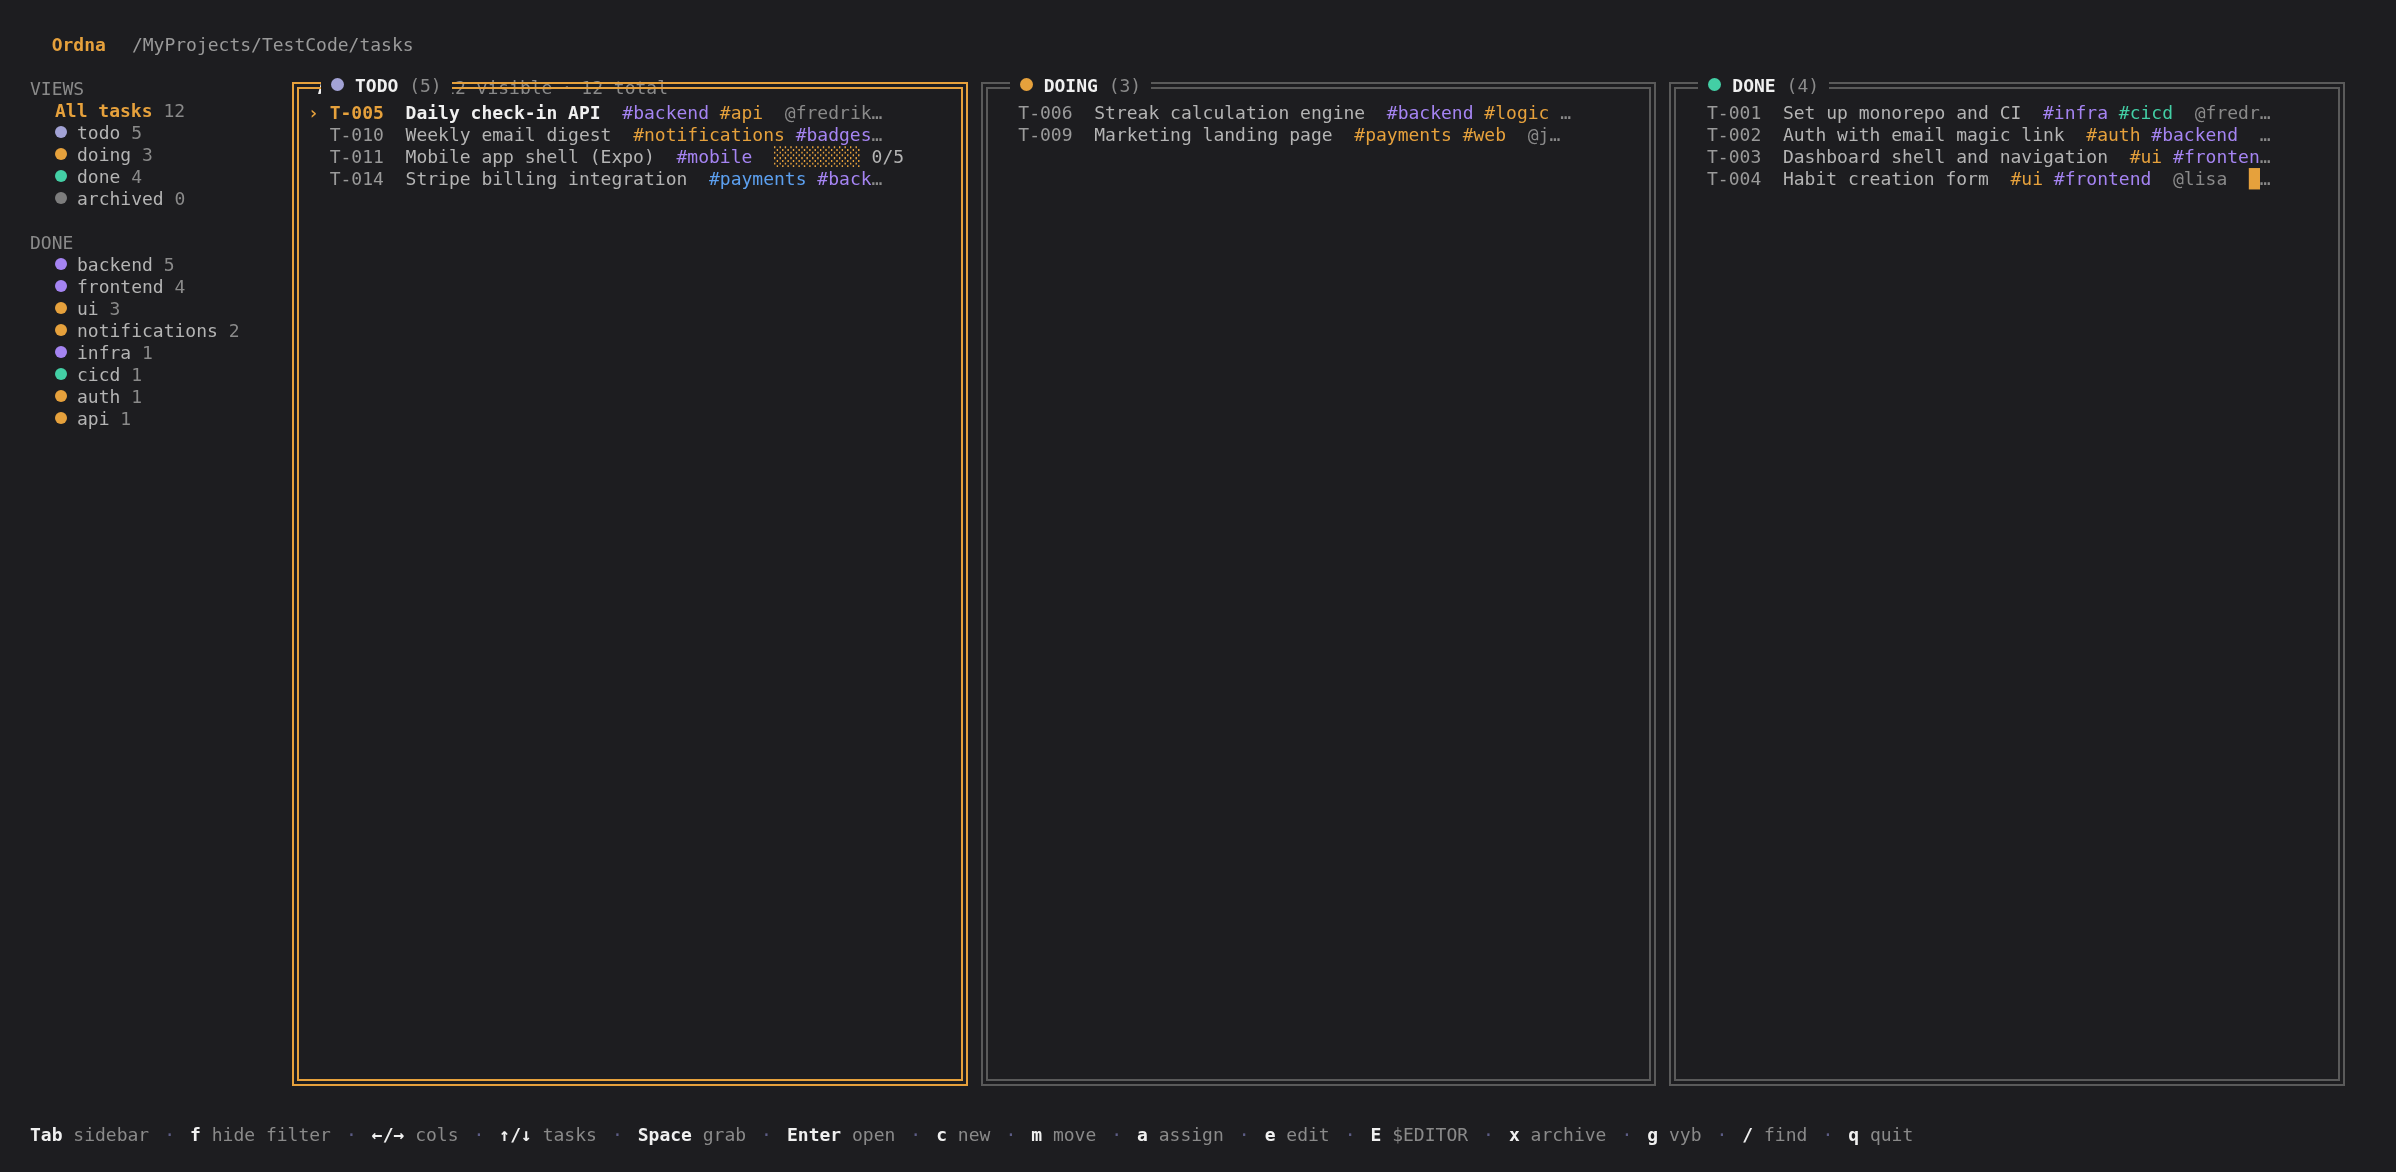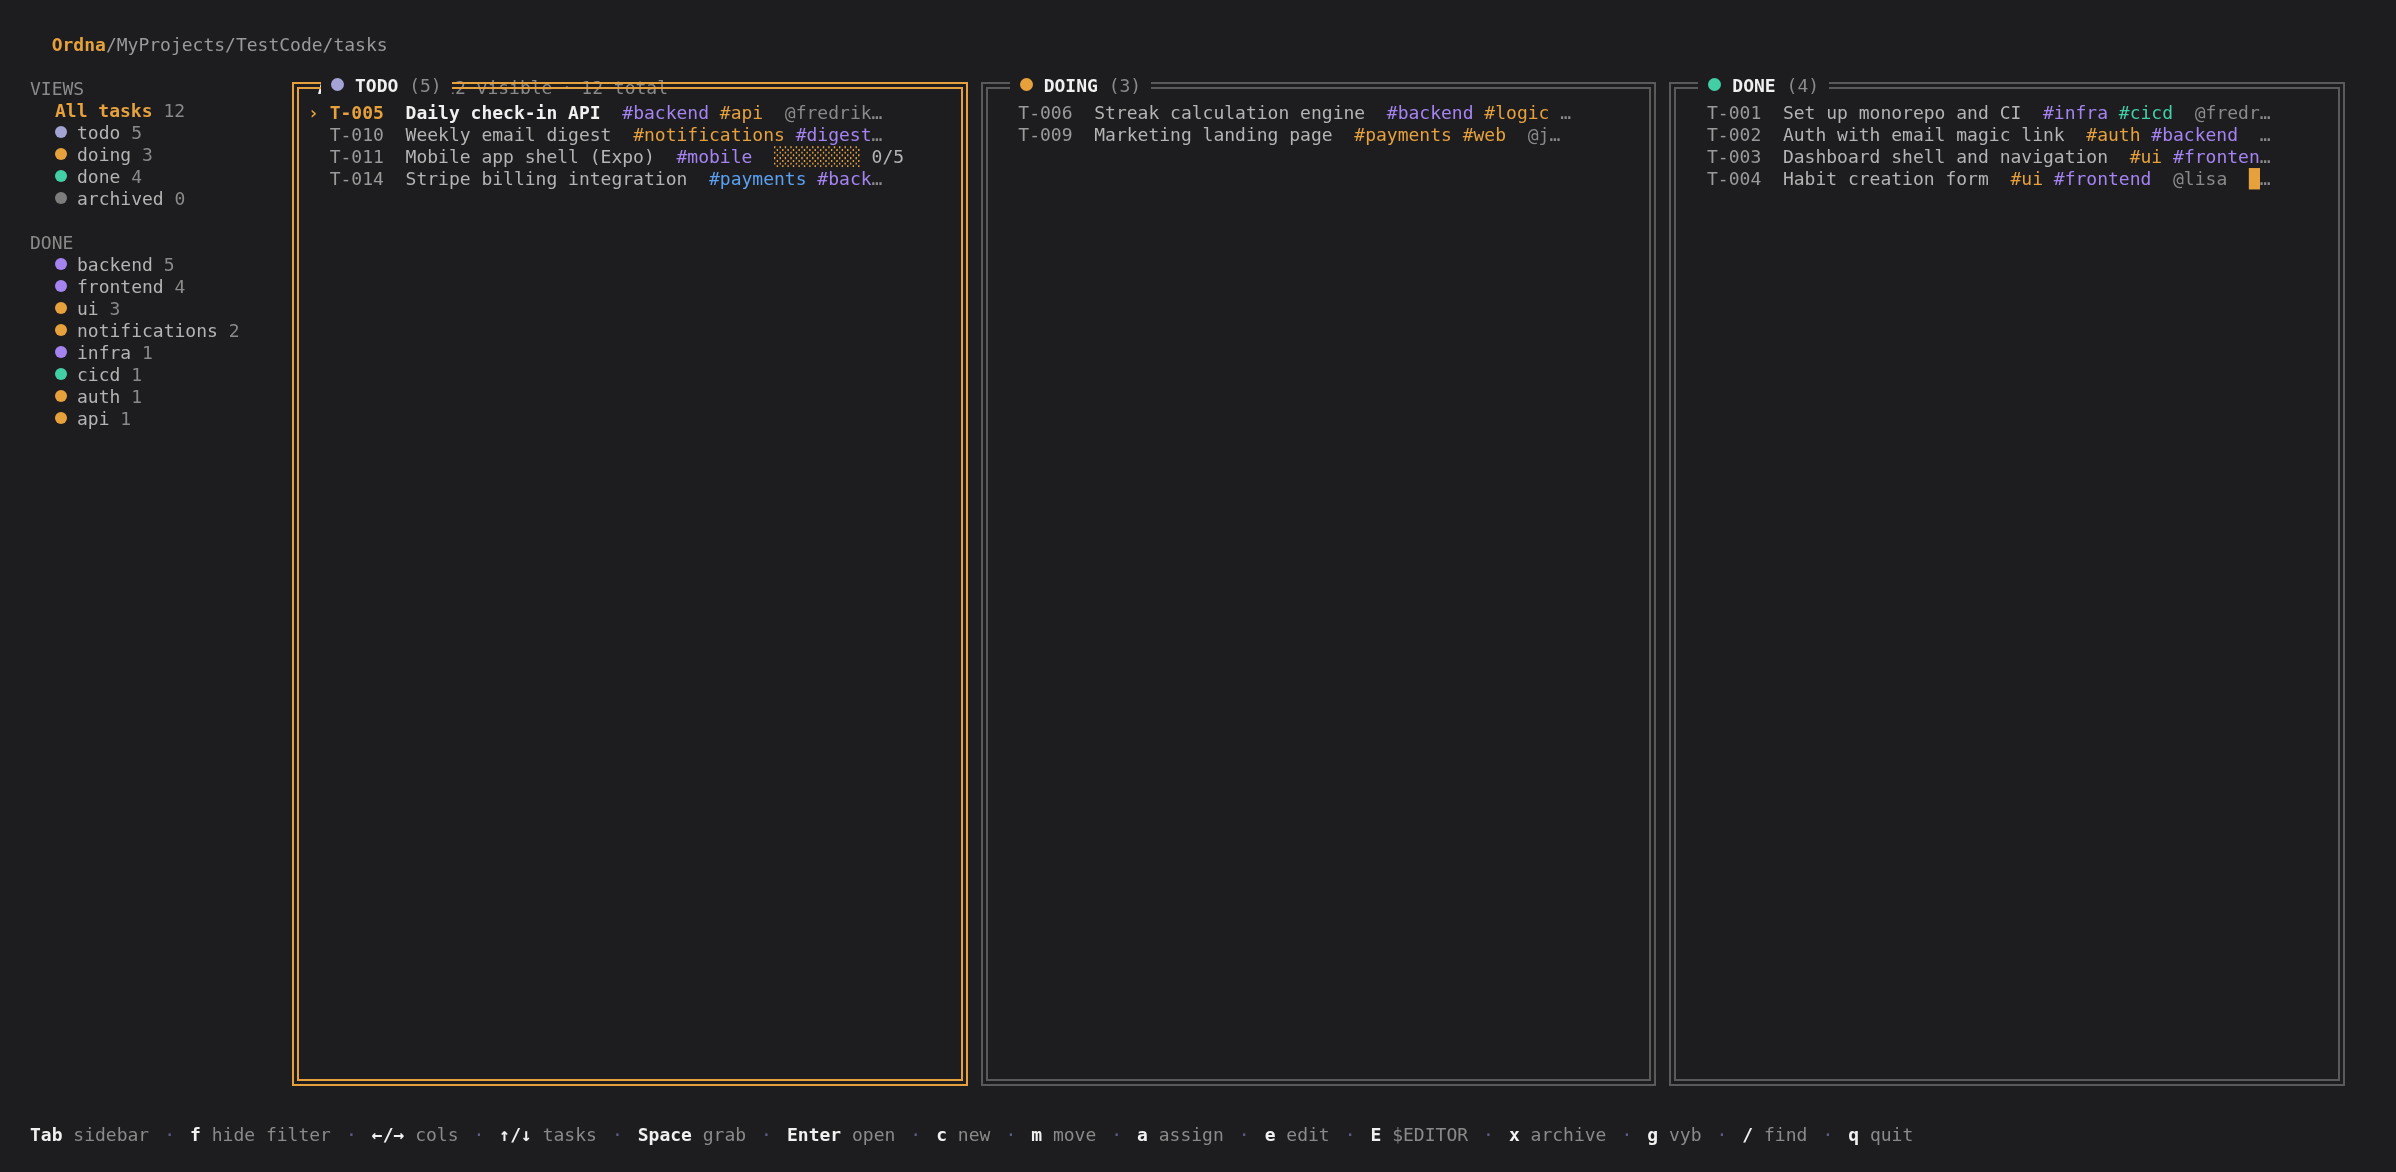--- a/index.html
+++ b/index.html
@@ -9,21 +9,21 @@
   }
   *{box-sizing:border-box}
   html,body{margin:0;padding:0}
   body{
     width:2396px;height:1172px;background:var(--bg);
     font-family:"DejaVu Sans Mono",monospace;font-size:18px;line-height:22px;
     color:var(--fg);position:relative;overflow:hidden;
   }
   .topbar{position:absolute;left:30px;top:12px;white-space:pre}
   .brand{color:var(--amber);font-weight:bold}
-  .path{color:var(--idgray);}
+  .path{color:var(--idgray);margin-left:26px}
 
   .sidebar{position:absolute;left:30px;top:78px;width:255px}
   .side-section{margin-bottom:22px}
   .side-title{color:var(--dim);font-weight:normal;height:22px}
   .side-item{height:22px;padding-left:25px;white-space:pre}
   .side-item .dot{margin-right:10px}
   .side-label{color:var(--fg)}
   .side-item.sel .side-label{color:var(--amber);font-weight:bold}
   .side-count{color:var(--dim)}
 
@@ -96,21 +96,21 @@
 
 <div class="view-header">
   <span class="vh-title">All tasks</span><span class="vh-sep">·</span><span class="vh-dim">12 visible</span><span class="vh-sep">·</span><span class="vh-dim">12 total</span>
 </div>
 
 <div class="board">
     <div class="column active">
       <div class="col-header"><span class="dot dot-lavender"></span><span class="col-title">TODO</span><span class="col-count"> (5)</span></div>
       <div class="col-body">
         <div class="task sel"><span class="arrow">› </span><span class="tid">T-005</span><span class="ttitle">  Daily check-in API  </span><span class="m-purple">#backend</span><span class="m-amber"> #api</span><span class="m-dim">  @fredrik…</span></div>
-        <div class="task"><span class="arrow">  </span><span class="tid">T-010</span><span class="ttitle">  Weekly email digest  </span><span class="m-amber">#notifications</span><span class="m-purple"> #digest</span><span class="m-dim">…</span></div>
+        <div class="task"><span class="arrow">  </span><span class="tid">T-010</span><span class="ttitle">  Weekly email digest  </span><span class="m-amber">#notifications</span><span class="m-purple"> #badges</span><span class="m-dim">…</span></div>
         <div class="task"><span class="arrow">  </span><span class="tid">T-011</span><span class="ttitle">  Mobile app shell (Expo)  </span><span class="m-purple">#mobile</span><span class="m-stipple">  ░░░░░░░░</span><span class="m-fg"> 0/5</span></div>
         <div class="task"><span class="arrow">  </span><span class="tid">T-014</span><span class="ttitle">  Stripe billing integration  </span><span class="m-blue">#payments</span><span class="m-purple"> #back</span><span class="m-dim">…</span></div>
       </div>
     </div>
     <div class="column">
       <div class="col-header"><span class="dot dot-amber"></span><span class="col-title">DOING</span><span class="col-count"> (3)</span></div>
       <div class="col-body">
         <div class="task"><span class="arrow">  </span><span class="tid">T-006</span><span class="ttitle">  Streak calculation engine  </span><span class="m-purple">#backend</span><span class="m-amber"> #logic</span><span class="m-dim"> …</span></div>
         <div class="task"><span class="arrow">  </span><span class="tid">T-009</span><span class="ttitle">  Marketing landing page  </span><span class="m-amber">#payments</span><span class="m-amber"> #web</span><span class="m-dim">  @j…</span></div>
       </div>

